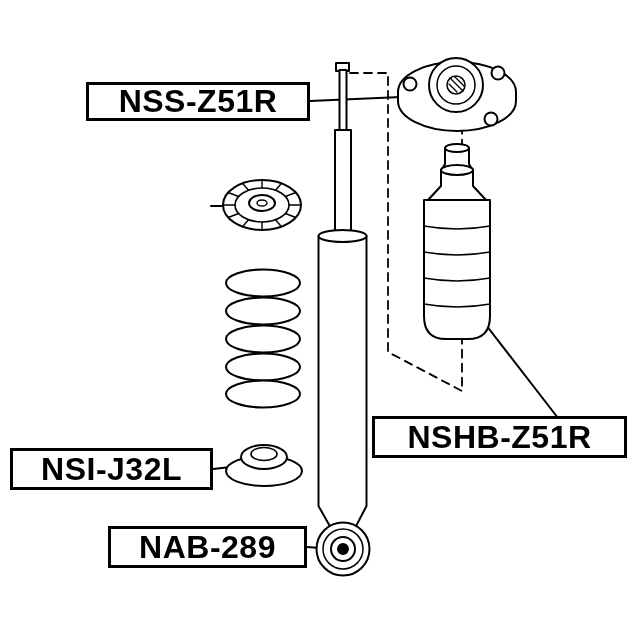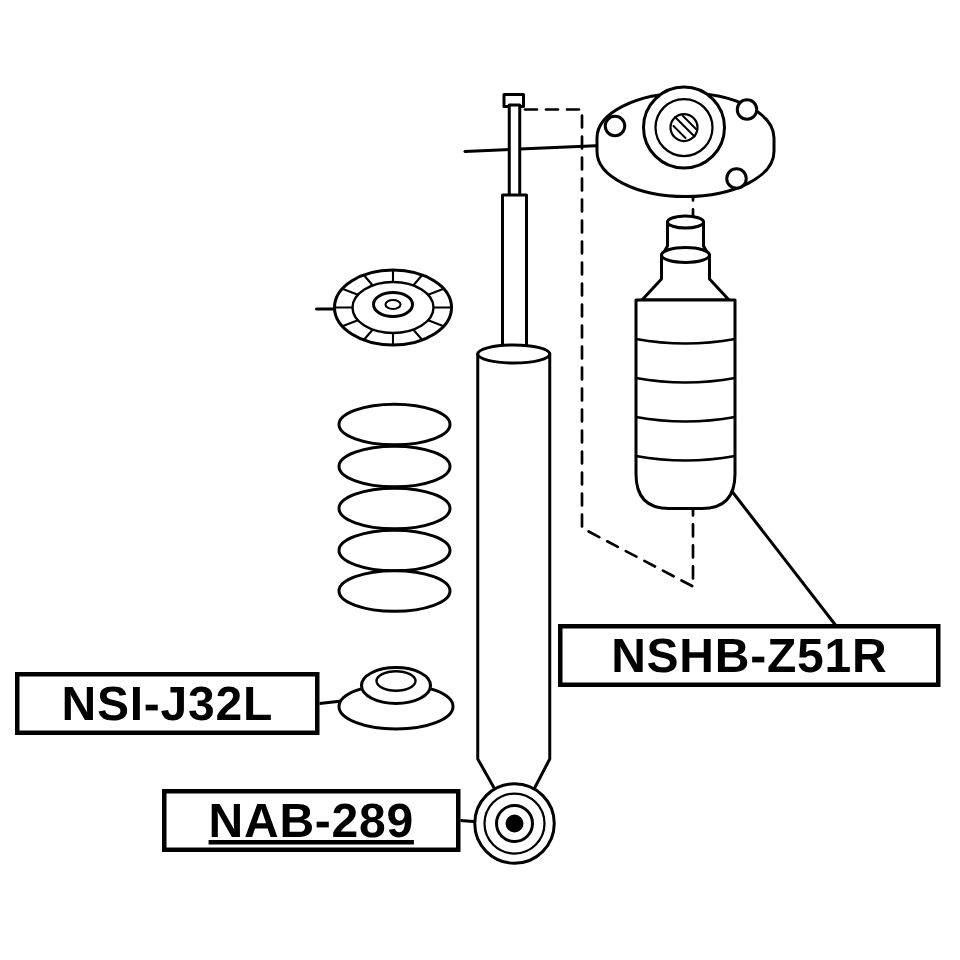--- a/index.html
+++ b/index.html
@@ -31,21 +31,21 @@
     font-family: "Liberation Sans", sans-serif;
     font-weight: 700;
     font-size: 32px;
     letter-spacing: 0.5px;
     color: #000000;
     white-space: nowrap;
   }
   #label-nss   { left: 86px;  top: 82px;  width: 224px; height: 39px; }
   #label-nsiu  { left: 10px;  top: 186px; width: 201px; height: 41px; }
   #label-nsil  { left: 10px;  top: 448px; width: 203px; height: 42px; }
-  #label-nab   { left: 108px; top: 526px; width: 199px; height: 42px; text-decoration: underline; }
+  #label-nab   { left: 108px; top: 526px; width: 199px; height: 42px; }
   #label-nshb  { left: 372px; top: 416px; width: 255px; height: 42px; text-align: right; }
 </style>
 </head>
 <body>
 
 <div id="canvas">
 
   <svg id="drawing" width="640" height="640" viewBox="0 0 640 640" stroke-linecap="round" stroke-linejoin="round">
 
     <g fill="none" stroke="#000" stroke-width="1.8" stroke-dasharray="8 6">
@@ -136,20 +136,21 @@
       <ellipse cx="262" cy="203" rx="5" ry="3" stroke-width="1.4"></ellipse>
     </g>
 
     <g fill="#ffffff" stroke="#000" stroke-width="2">
       <ellipse cx="264" cy="471" rx="38" ry="15"></ellipse>
       <ellipse cx="264" cy="457" rx="23" ry="12"></ellipse>
       <ellipse cx="264" cy="454" rx="13" ry="6.5" stroke-width="1.6"></ellipse>
     </g>
   </svg>
 
+  <div id="label-nss" class="part-label">NSS-Z51R</div>
 
 
   <div id="label-nsil" class="part-label">NSI-J32L</div>
 
   <div id="label-nab" class="part-label">NAB-289</div>
 
   <div id="label-nshb" class="part-label">NSHB-Z51R</div>
 
 </div>
 

